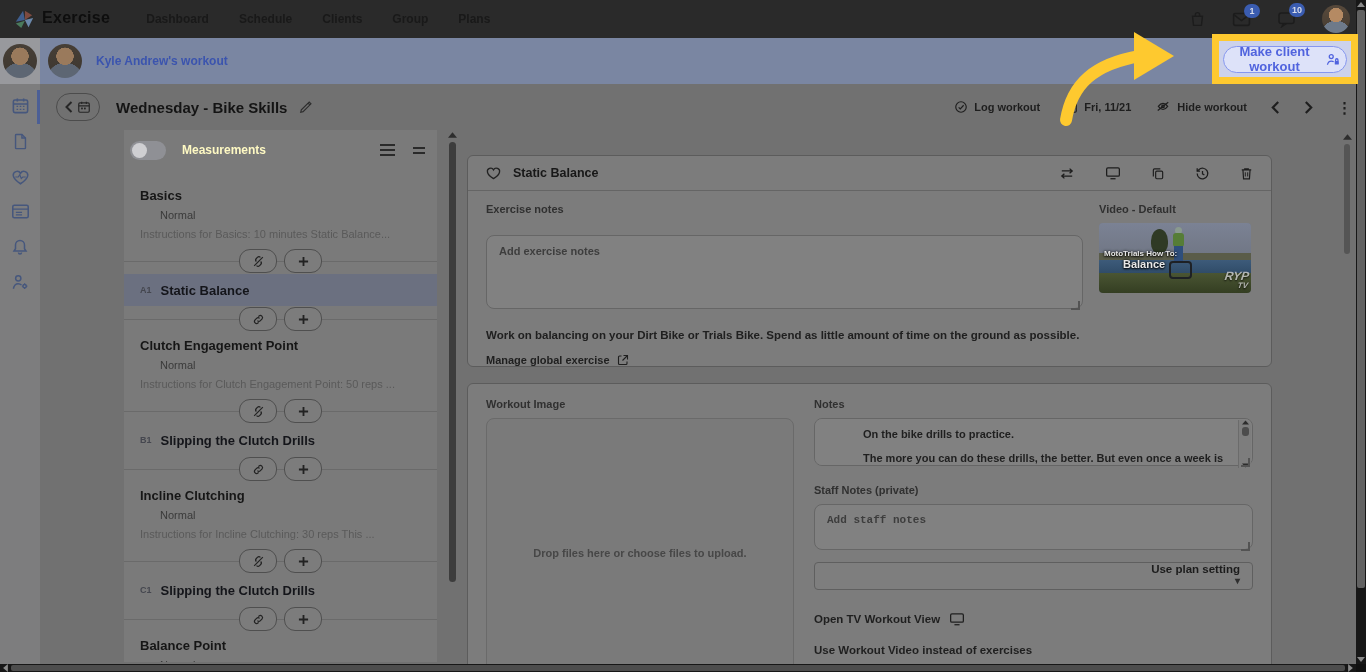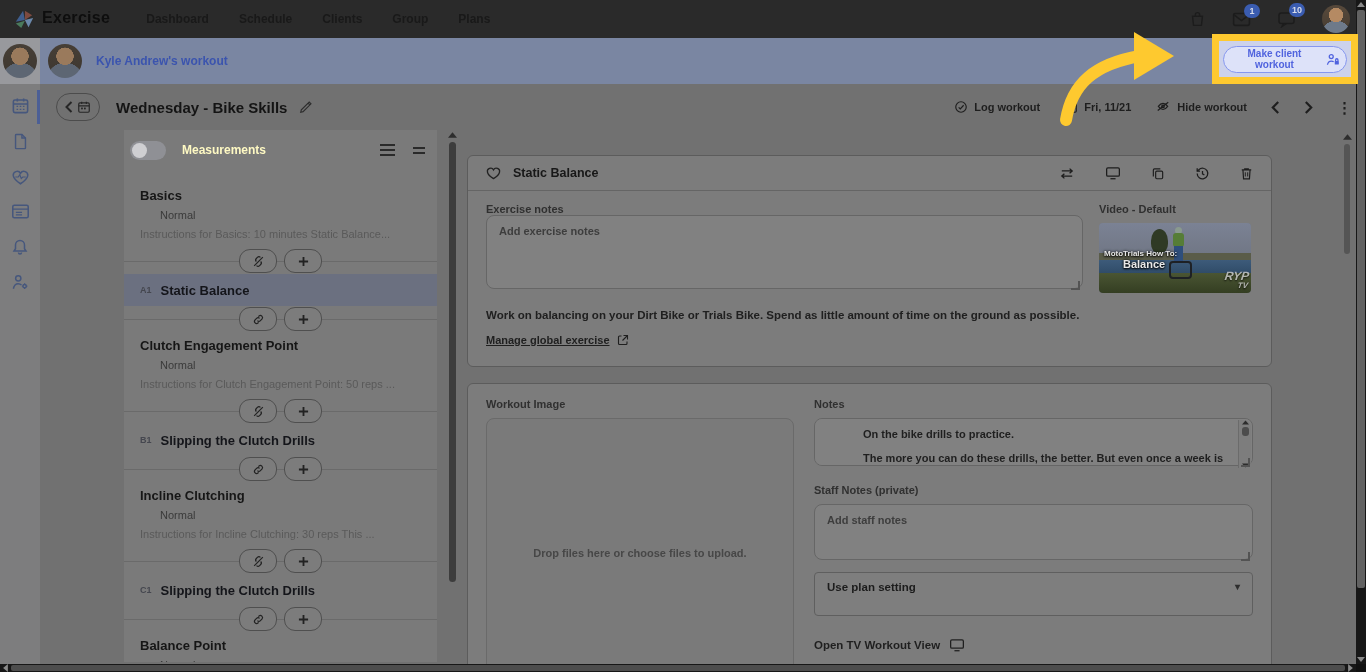--- a/index.html
+++ b/index.html
@@ -31,21 +31,21 @@
   
   .client-bar{left:0;top:38px;right:0;height:46px;display:flex;}
   .avatar-strip{width:40px;height:100%;background:#98999d;position:relative;}
   .client-blue{flex:1;background:#7a86a2;display:flex;align-items:center;position:relative;}
   .client-link{margin-left:14px;font-size:12px;font-weight:700;color:#3b54ae;cursor:pointer;}
 
   
   .hl-box{left:1212px;top:34px;width:146px;height:50px;border:7px solid #fec92f;background:#ccd2ec;
     box-sizing:border-box;z-index:50;display:flex;align-items:center;justify-content:center;}
   .cta-btn{display:flex;align-items:center;justify-content:center;gap:7px;width:124px;height:27px;border-radius:14px;
-    border:1.5px solid #8697ef;background:#dde2f9;color:#5063de;font-size:10px;font-weight:700;
+    border:1.5px solid #8697ef;background:#dde2f9;color:#5063de;font-size:13px;font-weight:700;
     font-family:"Liberation Sans",sans-serif;cursor:pointer;}
   .arrow-svg{left:1018px;top:16px;z-index:60;pointer-events:none;}
 
   
   .rail{left:0;top:84px;width:40px;bottom:8px;background:#7d7d7e;display:flex;flex-direction:column;align-items:center;padding-top:12px;gap:17px;box-sizing:border-box;}
   .rail .ric{color:#46577d;position:relative;}
   .rail-active{position:absolute;right:0;top:90px;width:3px;height:34px;background:#4c5f96;z-index:2;}
 
   
   .whead{left:40px;top:84px;right:14px;height:46px;display:flex;align-items:center;}
@@ -111,37 +111,37 @@
   .v-torso{position:absolute;left:74px;top:10px;width:11px;height:14px;border-radius:3px;background:#567d36;}
   .v-legs{position:absolute;left:75px;top:23px;width:9px;height:16px;background:#2e4e7c;}
   .v-bike{position:absolute;left:70px;top:38px;width:19px;height:14px;border:2px solid #1e2125;border-radius:4px;background:transparent;}
   .v-t1{position:absolute;left:5px;top:26px;font-size:8px;font-weight:800;color:#e8e8e8;text-shadow:0 1px 2px #000,0 0 3px #000;text-align:center;}
   .v-t2{position:absolute;left:24px;top:35px;font-size:11px;font-weight:800;color:#e8e8e8;text-shadow:0 1px 2px #000,0 0 3px #000;}
   .v-wm{position:absolute;right:3px;bottom:2px;font-style:italic;font-weight:800;color:#cfcfcf;opacity:.8;
     font-size:12px;line-height:10px;text-align:right;text-shadow:0 1px 2px #000;transform:skewX(-8deg);}
   .v-wm span{display:block;font-size:8px;}
   .desc{margin:16px 0 0;padding:0 18px;font-size:11.5px;font-weight:700;color:#202020;}
   .mglobal{margin:13px 18px 0;display:inline-flex;align-items:center;gap:7px;font-size:11px;font-weight:700;color:#1f1f1f;
-    text-decoration:underline;cursor:pointer;}
+    cursor:pointer;}
 
   .card2{top:383px;height:300px;padding:14px 18px;display:flex;}
   .wimg-col{width:308px;}
   .dropzone{margin-top:8px;height:280px;border:1px solid #6a6a6a;border-radius:8px;background:#7a7a7a;
     display:flex;justify-content:center;box-sizing:border-box;cursor:pointer;}
   .drop-text{margin-top:128px;font-size:11px;font-weight:700;color:#474747;}
   .c2-right{flex:1;margin-left:20px;}
   .notes-wrap{position:relative;margin-top:8px;}
   .notes-ta{height:48px;padding-right:20px;padding-left:48px;}
   .mini-scroll{position:absolute;top:2px;right:2px;bottom:2px;width:12px;display:flex;flex-direction:column;
     align-items:center;background:#7d7d7d;border-left:1px solid #6b6b6b;border-radius:0 7px 7px 0;}
   .mini-scroll .ar{color:#2c2c2c;}
   .mini-scroll .mthumb{width:7px;height:9px;background:#4c4c4c;border-radius:3px;margin:2px 0;}
   .mini-scroll .sp{flex:1;}
   .select{margin-top:8px;height:26px;border:1px solid #5f5f5f;border-radius:4px;background:#7e7e7e;
-    display:flex;align-items:flex-start;padding:8px 12px;font-size:11.5px;font-weight:700;color:#1c1c1c;cursor:pointer;}
+    display:flex;align-items:flex-end;padding:0 12px;font-size:11.5px;font-weight:700;color:#1c1c1c;cursor:pointer;flex-direction:column;}
   .caret{margin-left:auto;color:#2e2e2e;font-size:10px;}
   .inline-row{display:flex;align-items:center;gap:9px;font-size:11.5px;font-weight:700;color:#1f1f1f;}
   .mt14{margin-top:14px;}.mt8{margin-top:8px;}.mt22{margin-top:22px;}.mt18{margin-top:18px;}
 
   
   .rpanel-scroll{left:1342px;top:134px;width:10px;height:200px;}
   .rpanel-scroll .up{color:#2d2d2d;margin:0 auto;}
   .rpanel-scroll .thumb{margin:4px auto 0;width:6px;height:110px;background:#555;border-radius:3px;}
 
   
@@ -518,21 +518,21 @@
           <svg width="13" height="15" viewBox="0 0 22 24" fill="none" stroke="currentColor" stroke-width="2">
             <path d="M3 6h16M8 6V4h6v2M5 6l1 15h10l1-15"></path>
               <path d="M9 10v7M13 10v7" stroke-width="1.6"></path>
           </svg>
         </span>
       </span>
     </div>
     <div class="card1-body">
       <div class="exnotes-col">
         <div class="fld-label">Exercise notes</div>
-        <div class="ta-wrap rz" style="margin-top:0;">
+        <div class="ta-wrap rz" style="margin-top:20px;">
           <textarea class="ta" style="height: 74px;" placeholder="Add exercise notes"></textarea>
         </div>
       </div>
       <div class="video-col">
         <div class="fld-label">Video - Default</div>
         <div class="vthumb">
           <div class="v-sky"></div>
             <div class="v-field"></div>
             <div class="v-water"></div>
             <div class="v-grass"></div>
@@ -580,21 +580,21 @@
             </svg>
           <span class="mthumb"></span>
           <span class="sp"></span>
           <svg class="ar" width="7" height="5" viewBox="0 0 10 6">
               <polygon points="0,0 10,0 5,6" fill="#2c2c2c"></polygon>
             </svg>
         </div>
       </div>
       <div class="fld-label mt14">Staff Notes (private)</div>
       <div class="ta-wrap rz mt8">
-        <textarea class="ta" style="height: 56px;" placeholder="Add staff notes"></textarea>
+        <textarea class="ta" style="height: 46px; font-family: Liberation Mono, monospace;" placeholder="Add staff notes"></textarea>
       </div>
       <div class="select">
         <span>Use plan setting</span>
         <span class="caret">▾</span>
       </div>
       <div class="inline-row mt22">
         <span>Open TV Workout View</span>
         <svg width="16" height="14" viewBox="0 0 24 22" fill="none" stroke="#1f1f1f" stroke-width="2">
           <rect x="2" y="3" width="20" height="13" rx="2"></rect>
             <path d="M8 20h8"></path>

